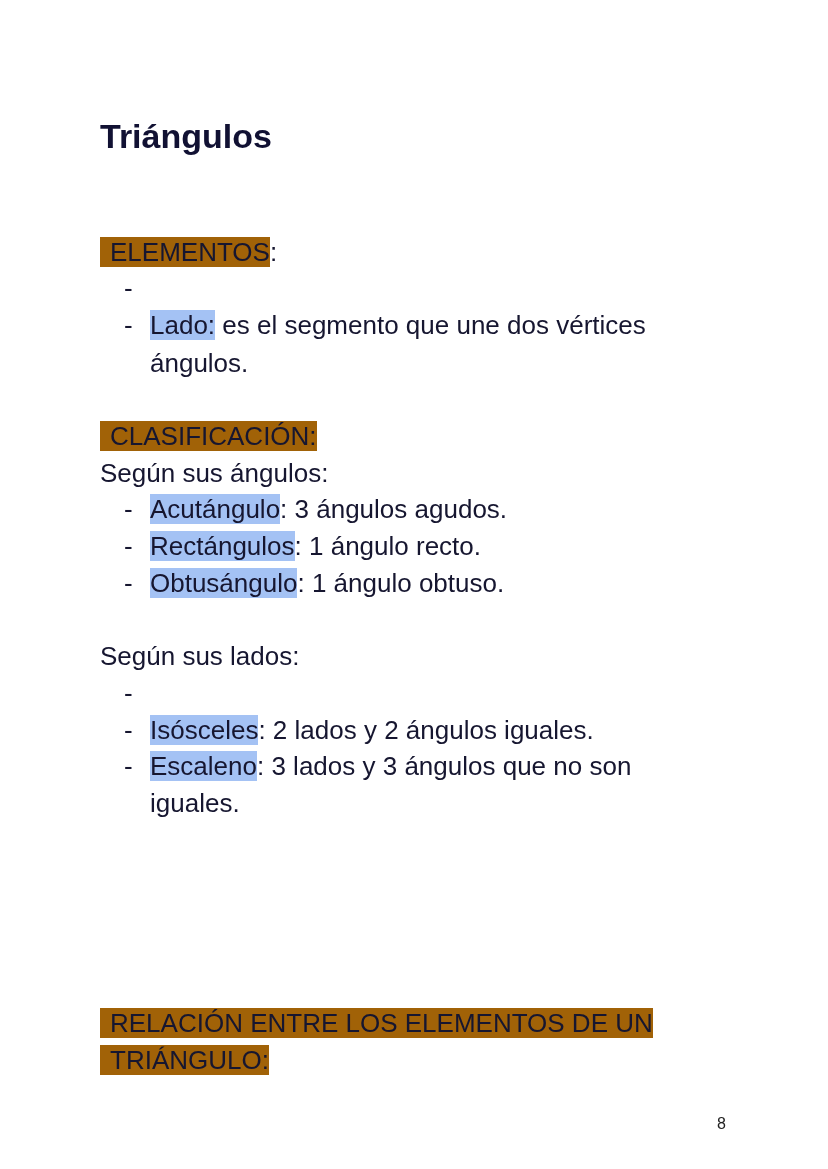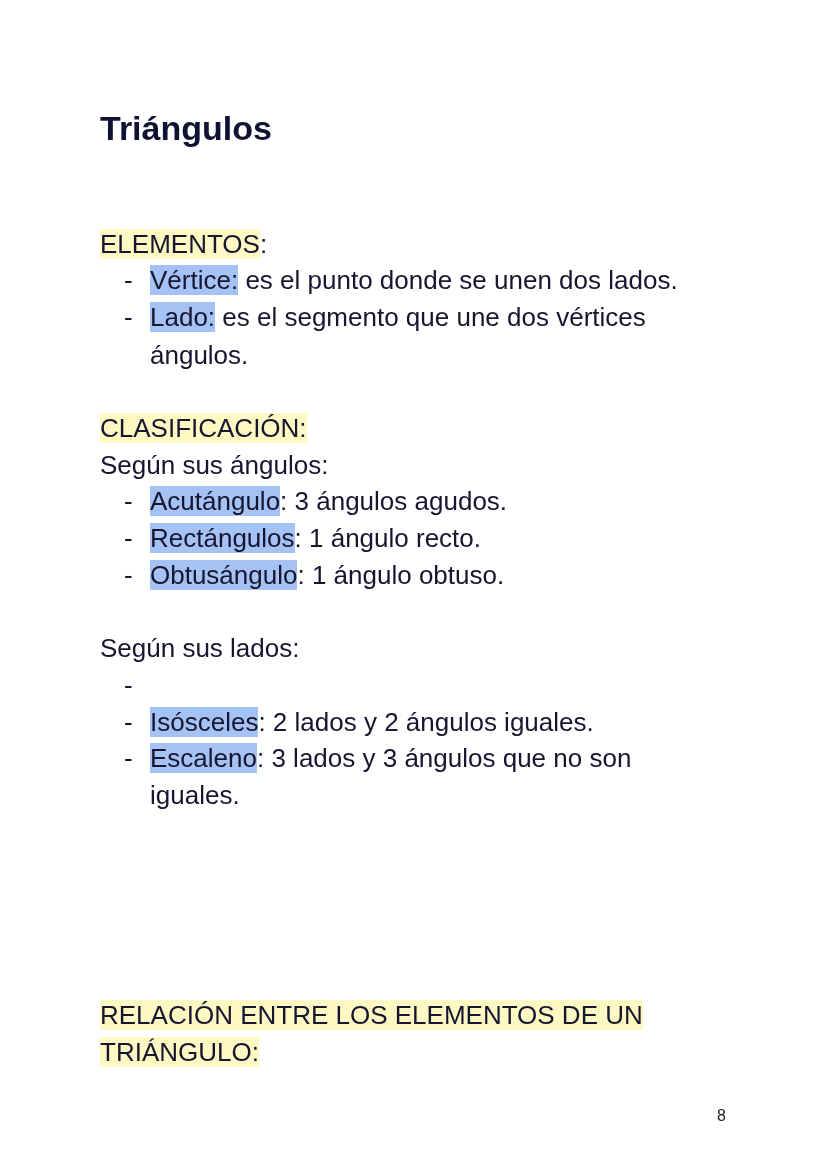--- a/index.html
+++ b/index.html
@@ -1,36 +1,35 @@
 <!DOCTYPE html>
 <html><head>
   <meta charset="utf-8">
   <style>
     html, body { margin: 0; padding: 0; background: #ffffff; }
     body { width: 828px; height: 1169px; position: relative; overflow: hidden;
       font-family: "Liberation Sans", sans-serif; color: #161630; }
-    .page { position: absolute; left: 0; top: 8px; width: 828px; height: 870px; }
+    .page { position: absolute; left: 0; top: 16px; width: 828px; height: 870px; }
     .title { position: absolute; left: 100px; top: 100px; font-size: 34px; font-weight: bold; line-height: 40px; color: #111133; }
     .line { position: absolute; left: 100px; font-size: 26px; line-height: 34px; white-space: nowrap; }
-    .hl-purple { background: #fef9c3; }
+    .hl-purple { background: #a16207; padding-left: 10px; }
     .hl-blue { background: #a4c2f4; }
     .bullet { position: absolute; left: 124px; font-size: 26px; line-height: 34px; }
     .item { position: absolute; left: 150px; font-size: 26px; line-height: 34px; white-space: nowrap; }
     .pagenum { position: absolute; left: 717px; top: 1098px; font-size: 16px; line-height: 20px; color: #222; }
   </style>
 </head>
 <body>
 
 <div class="page">
   <div class="title">Triángulos</div>
 
   <div class="line" style="top:219px"><span class="hl-purple">ELEMENTOS</span><span>:</span></div>
 
   <div class="bullet" style="top:255px">-</div>
-  <div class="item" style="top:255px"><span class="hl-blue">Vértice:</span><span> es el punto donde se unen dos lados.</span></div>
 
   <div class="bullet" style="top:292px">-</div>
   <div class="item" style="top:292px"><span class="hl-blue">Lado:</span><span> es el segmento que une dos vértices</span></div>
   <div class="item" style="top:330px">ángulos.</div>
 
   <div class="line" style="top:440px">Según sus ángulos:</div>
   <div class="line" style="top:403px"><span class="hl-purple">CLASIFICACIÓN:</span></div>
 
   <div class="bullet" style="top:476px">-</div>
   <div class="item" style="top:476px"><span class="hl-blue">Acutángulo</span><span>: 3 ángulos agudos.</span></div>

